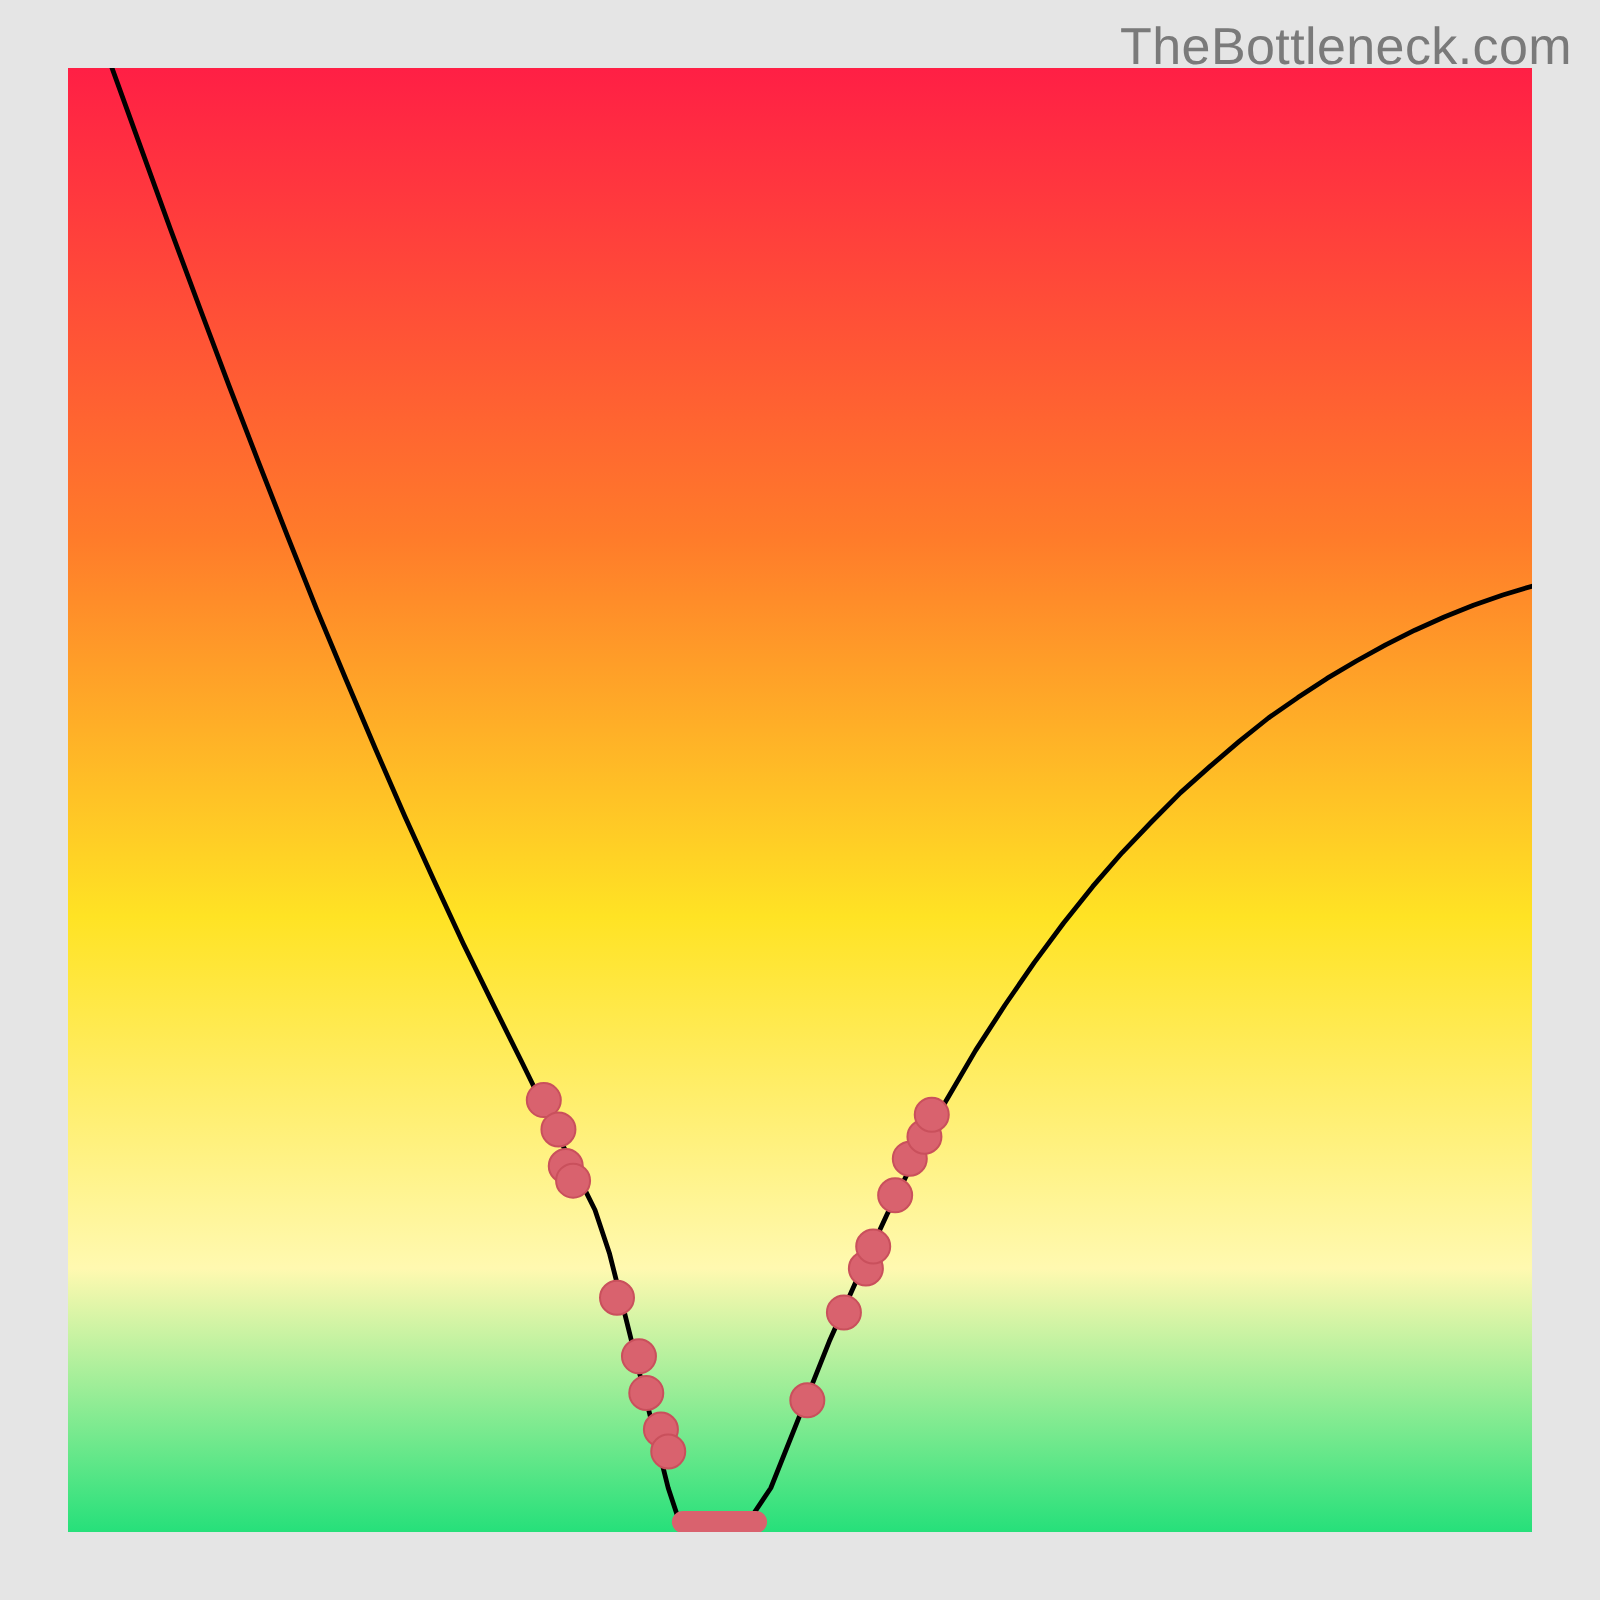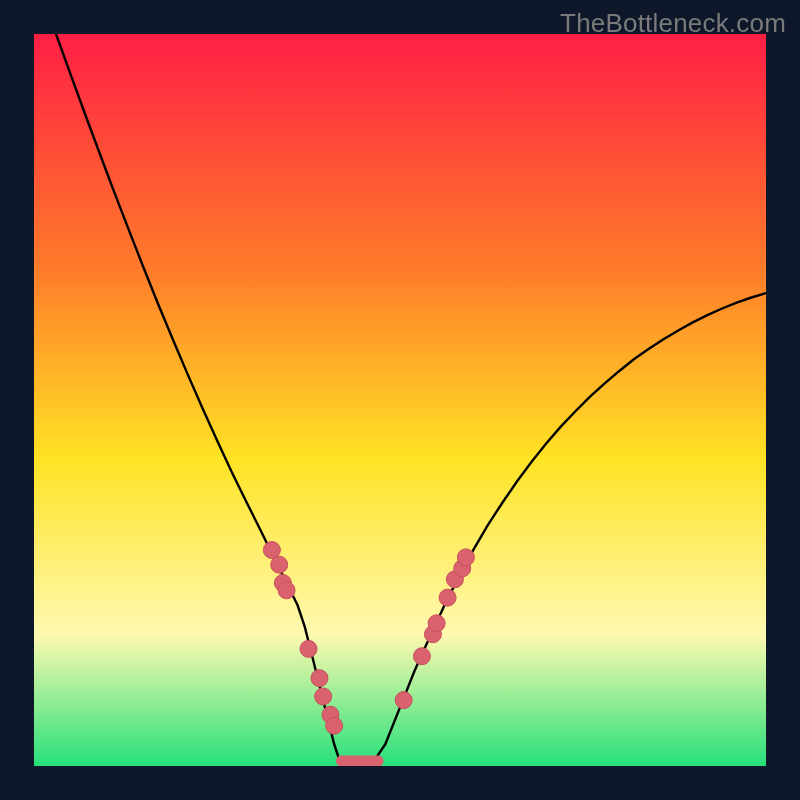--- a/index.html
+++ b/index.html
@@ -4,21 +4,21 @@
 <style>
   body {
     margin: 0;
     padding: 0;
     background: #fff;
   }
   .stage {
     position: relative;
     width: 800px;
     height: 800px;
-    background: #0f172a;
+    background: #e5e5e5;
     overflow: hidden;
   }
   .plot {
     position: absolute;
     left: 34px;
     top: 34px;
     width: 732px;
     height: 732px;
   }
   .watermark {

